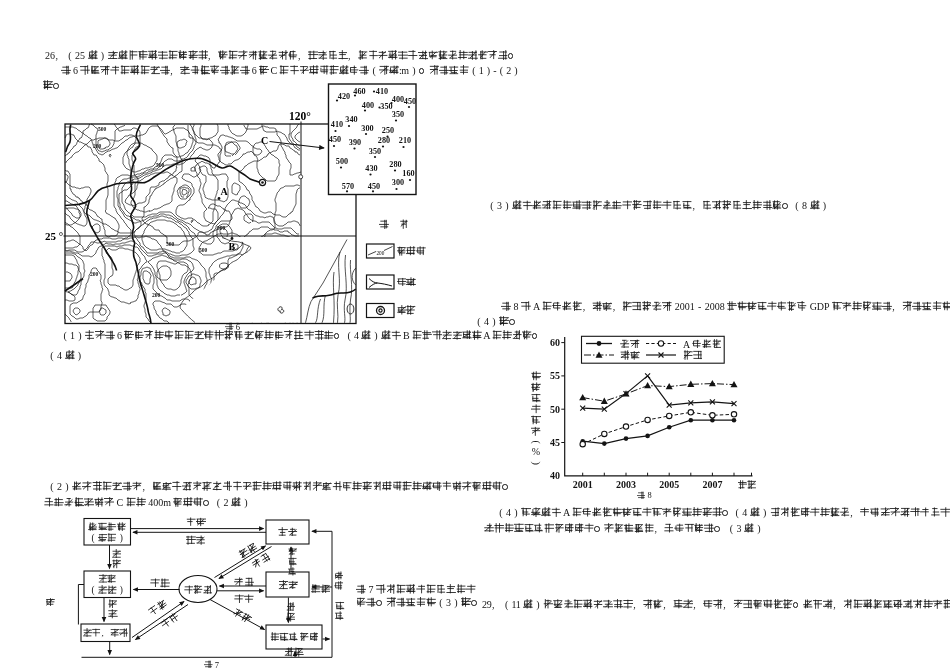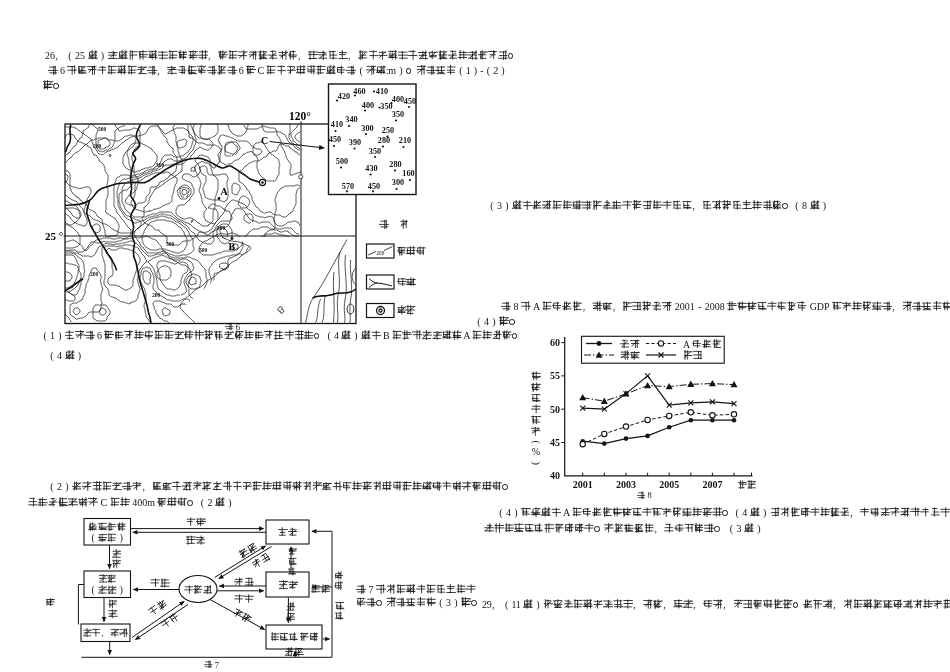--- a/index.html
+++ b/index.html
@@ -90,21 +90,21 @@
       </svg></span><span class="g"><svg viewBox="0 0 12 12">
         <path d="M1.2,2.8H10.2M0.8,6.0H9.9M0.5,9.9H11.2M5.3,1.8V11.2M9.5,1.0V11.3M9.3,2.3L3.0,9.1" fill="none" stroke="#141414" stroke-width="1.0" stroke-linecap="square"></path>
       </svg></span><span class="g"><svg viewBox="0 0 12 12">
         <path d="M3.4,2.4H11.4M0.8,5.7H9.7M3.8,10.0H9.4M5.1,0.9V10.6M3.3,1.7V10.6M8.6,2.3L3.3,8.7" fill="none" stroke="#141414" stroke-width="1.0" stroke-linecap="square"></path>
       </svg></span><span class="g"><svg viewBox="0 0 12 12">
         <path d="M0.7,1.8H10.1M2.5,5.7H8.6M6.8,0.7V10.3M8.7,2.1L2.7,9.0" fill="none" stroke="#141414" stroke-width="1.0" stroke-linecap="square"></path>
       </svg></span><span class="g"><svg viewBox="0 0 12 12">
         <path d="M2.2,2.4H10.2M1.8,6.7H10.7M0.5,9.9H10.5M6.7,1.8V11.4M9.3,0.7V10.9" fill="none" stroke="#141414" stroke-width="1.0" stroke-linecap="square"></path>
       </svg></span><span class="p"><span class="ring"></span></span></div>
 
-<div class="t" style="left:48px;top:65px;letter-spacing:-0.42px"><span class="g"><svg viewBox="0 0 12 12">
+<div class="t" style="left:61px;top:65px;letter-spacing:-0.42px"><span class="g"><svg viewBox="0 0 12 12">
         <path d="M2.2,2.6H8.6M0.4,6.5H11.3M2.2,9.4H10.4M6.9,1.6V11.4M8.7,1.6V10.7" fill="none" stroke="#141414" stroke-width="1.0" stroke-linecap="square"></path>
       </svg></span> 6 <span class="g"><svg viewBox="0 0 12 12">
         <path d="M0.6,1.9H8.8M1.0,6.2H11.2M6.2,1.7V11.2M9.2,0.9V10.0" fill="none" stroke="#141414" stroke-width="1.0" stroke-linecap="square"></path>
       </svg></span><span class="g"><svg viewBox="0 0 12 12">
         <path d="M2.1,2.1H9.8M2.2,6.5H9.9M2.9,9.8H10.7M5.9,1.8V10.3M2.4,1.5V10.0M9.2,2.1L2.4,9.3M2.3,3.5V8.6H9.9" fill="none" stroke="#141414" stroke-width="1.0" stroke-linecap="square"></path>
       </svg></span><span class="g"><svg viewBox="0 0 12 12">
         <path d="M0.5,2.0H10.9M1.8,5.5H10.6M6.6,1.9V11.2M8.9,1.3V11.1M9.1,2.1L2.3,8.6" fill="none" stroke="#141414" stroke-width="1.0" stroke-linecap="square"></path>
       </svg></span><span class="g"><svg viewBox="0 0 12 12">
         <path d="M3.2,2.8H10.2M1.0,6.0H10.2M6.7,1.5V10.6" fill="none" stroke="#141414" stroke-width="1.0" stroke-linecap="square"></path>
       </svg></span><span class="g"><svg viewBox="0 0 12 12">
@@ -162,21 +162,21 @@
       </svg></span><span class="g"><svg viewBox="0 0 12 12">
         <path d="M0.8,2.5H10.4M0.5,6.6H9.9M1.2,10.4H10.4M6.6,1.7V10.0M2.5,3.7V8.9H9.0" fill="none" stroke="#141414" stroke-width="1.0" stroke-linecap="square"></path>
       </svg></span><span class="g"><svg viewBox="0 0 12 12">
         <path d="M2.1,2.4H10.9M1.5,6.2H10.2M2.0,8.8H10.2M5.4,0.6V10.8" fill="none" stroke="#141414" stroke-width="1.0" stroke-linecap="square"></path>
       </svg></span><span class="p">(</span>1<span class="p">)</span>-<span class="p">(</span>2<span class="p">)</span></div>
 
 <div class="t" style="left:43px;top:80px"><span class="g"><svg viewBox="0 0 12 12">
         <path d="M0.5,2.0H11.2M1.1,5.3H11.6M1.3,8.9H10.4M5.4,0.8V11.1M2.2,0.9V10.3M9.9,3.1L1.6,9.9M2.1,3.3V8.7H9.1" fill="none" stroke="#141414" stroke-width="1.0" stroke-linecap="square"></path>
       </svg></span><span class="p"><span class="ring"></span></span></div>
 
-<div class="t" style="left:40px;top:330px;letter-spacing:-0.28px"><span class="p">(</span>1<span class="p">)</span><span class="g"><svg viewBox="0 0 12 12">
+<div class="t" style="left:60px;top:330px;letter-spacing:-0.28px"><span class="p">(</span>1<span class="p">)</span><span class="g"><svg viewBox="0 0 12 12">
         <path d="M1.1,2.7H10.0M0.5,6.5H8.1M3.0,10.0H10.2M5.2,0.7V11.1" fill="none" stroke="#141414" stroke-width="1.0" stroke-linecap="square"></path>
       </svg></span><span class="g"><svg viewBox="0 0 12 12">
         <path d="M0.6,1.8H10.1M1.3,6.0H11.6M6.8,0.7V10.4M9.9,2.4L2.2,8.8" fill="none" stroke="#141414" stroke-width="1.0" stroke-linecap="square"></path>
       </svg></span><span class="g"><svg viewBox="0 0 12 12">
         <path d="M2.2,2.6H8.6M0.4,6.5H11.3M2.2,9.4H10.4M6.9,1.6V11.4M8.7,1.6V10.7" fill="none" stroke="#141414" stroke-width="1.0" stroke-linecap="square"></path>
       </svg></span> 6 <span class="g"><svg viewBox="0 0 12 12">
         <path d="M0.8,1.8H10.0M1.0,5.4H11.4M5.1,1.7V10.6M2.4,1.1V11.0M8.6,3.3L2.2,9.5M1.9,3.4V8.9H9.1" fill="none" stroke="#141414" stroke-width="1.0" stroke-linecap="square"></path>
       </svg></span><span class="g"><svg viewBox="0 0 12 12">
         <path d="M2.6,2.8H9.4M1.8,6.3H11.0M5.3,1.9V10.3M2.5,1.7V11.4M2.2,3.5V9.0H9.8" fill="none" stroke="#141414" stroke-width="1.0" stroke-linecap="square"></path>
       </svg></span><span class="g"><svg viewBox="0 0 12 12">
@@ -330,21 +330,21 @@
       </svg></span><span class="g"><svg viewBox="0 0 12 12">
         <path d="M1.2,2.3H10.8M0.4,6.7H10.1M6.9,0.8V11.1M8.7,3.2L1.7,9.6" fill="none" stroke="#141414" stroke-width="1.0" stroke-linecap="square"></path>
       </svg></span><span class="g"><svg viewBox="0 0 12 12">
         <path d="M1.1,1.9H9.9M0.8,5.9H9.8M5.8,2.0V11.2M3.4,1.4V11.2M9.8,3.1L3.1,9.0M2.3,3.2V8.5H9.5" fill="none" stroke="#141414" stroke-width="1.0" stroke-linecap="square"></path>
       </svg></span><span class="g"><svg viewBox="0 0 12 12">
         <path d="M1.3,2.1H10.8M1.1,5.4H10.9M0.6,9.3H9.8M5.4,1.0V10.7M9.5,0.8V10.1M1.9,3.4V8.8H9.6" fill="none" stroke="#141414" stroke-width="1.0" stroke-linecap="square"></path>
       </svg></span><span class="g"><svg viewBox="0 0 12 12">
         <path d="M1.6,2.3H11.3M0.7,6.0H9.4M5.1,1.0V10.3M8.9,1.6V10.5M2.1,3.5V8.5H9.2" fill="none" stroke="#141414" stroke-width="1.0" stroke-linecap="square"></path>
       </svg></span><span class="p"><span class="ring"></span></span></div>
 
-<div class="t" style="left:28px;top:497px"><span class="g"><svg viewBox="0 0 12 12">
+<div class="t" style="left:44px;top:497px"><span class="g"><svg viewBox="0 0 12 12">
         <path d="M2.3,1.6H7.6M1.3,5.6H10.1M1.0,9.4H10.8M6.6,1.7V10.8" fill="none" stroke="#141414" stroke-width="1.0" stroke-linecap="square"></path>
       </svg></span><span class="g"><svg viewBox="0 0 12 12">
         <path d="M1.1,3.1H10.0M0.8,6.8H11.0M0.4,9.6H9.9M5.4,1.2V10.5M2.5,1.9V10.3" fill="none" stroke="#141414" stroke-width="1.0" stroke-linecap="square"></path>
       </svg></span><span class="g"><svg viewBox="0 0 12 12">
         <path d="M3.7,1.8H7.6M1.9,6.1H10.5M1.1,9.3H8.1M6.1,1.8V10.8M9.7,3.3L2.6,9.9" fill="none" stroke="#141414" stroke-width="1.0" stroke-linecap="square"></path>
       </svg></span><span class="g"><svg viewBox="0 0 12 12">
         <path d="M2.2,2.1H10.2M1.2,6.5H11.1M2.1,10.3H11.4M5.5,1.6V10.9M2.7,0.7V11.0M2.1,3.9V8.9H9.4" fill="none" stroke="#141414" stroke-width="1.0" stroke-linecap="square"></path>
       </svg></span><span class="g"><svg viewBox="0 0 12 12">
         <path d="M0.6,2.4H10.2M1.8,5.9H11.1M0.7,9.3H11.4M5.2,1.8V10.7M9.5,2.8L1.9,9.8" fill="none" stroke="#141414" stroke-width="1.0" stroke-linecap="square"></path>
       </svg></span><span class="g"><svg viewBox="0 0 12 12">

